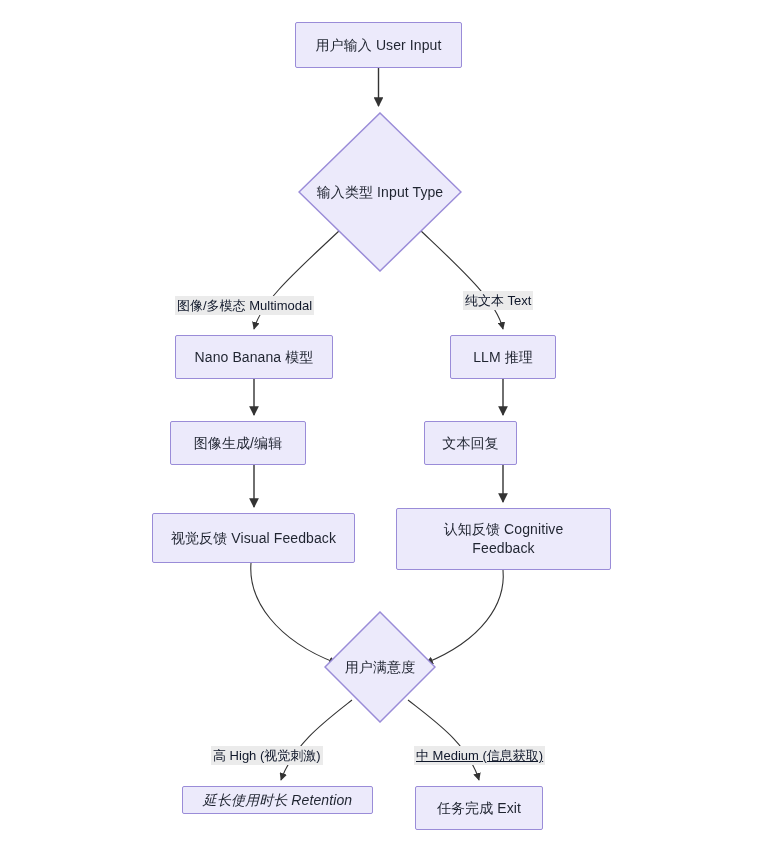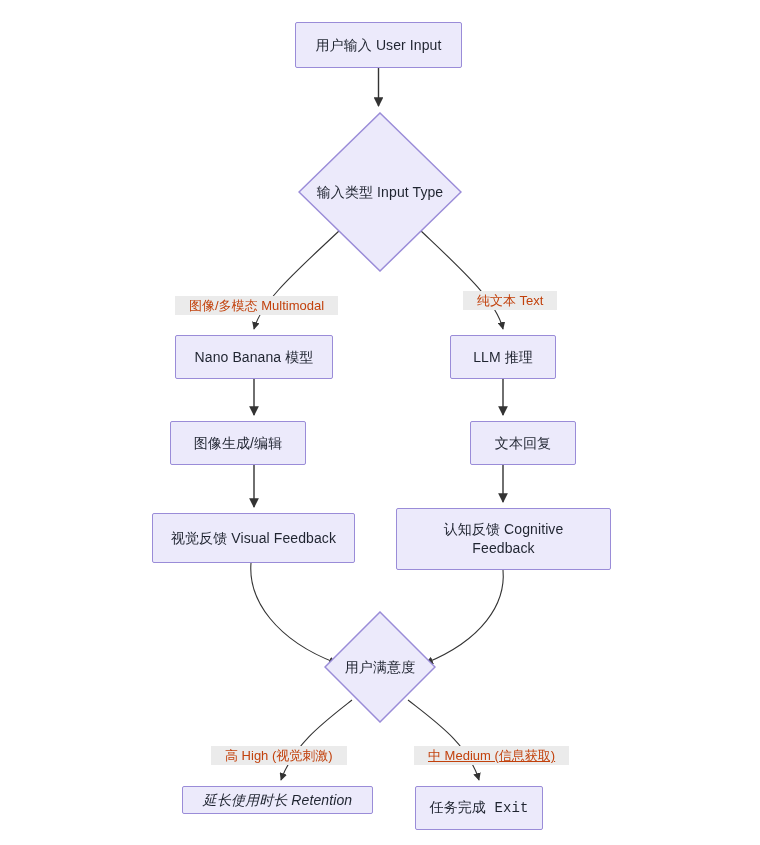--- a/index.html
+++ b/index.html
@@ -67,23 +67,23 @@
     color: #1f2430;
     font-size: 14px;
     line-height: 19px;
     white-space: nowrap;
     text-align: right;
   }
   .edge-label {
     position: absolute;
     font-size: 13px;
     line-height: 17px;
-    color: #c2410c;
+    color: #0f172a;
     background: #ebebeb;
-    padding: 1px 14px;
+    padding: 1px 2px;
     white-space: nowrap;
     box-sizing: border-box;
   }
 </style>
 </head>
 <body>
 
 <div id="canvas">
 
   <svg id="edges" viewBox="0 0 760 845" width="760" height="845" xmlns="http://www.w3.org/2000/svg">
@@ -132,21 +132,21 @@
   </div>
 
   <div class="node" style="left:450px; top:335px; width:106px; height:44px;">
     <span class="node-label">LLM 推理</span>
   </div>
 
   <div class="node" style="left:170px; top:421px; width:136px; height:44px;">
     <span class="node-label">图像生成/编辑</span>
   </div>
 
-  <div class="node" style="left:470px; top:421px; width:106px; height:44px;">
+  <div class="node" style="left:424px; top:421px; width:93px; height:44px;">
     <span class="node-label">文本回复</span>
   </div>
 
   <div class="node" style="left:152px; top:513px; width:203px; height:50px;">
     <span class="node-label">视觉反馈 Visual Feedback</span>
   </div>
 
   <div class="node" style="left:396px; top:508px; width:215px; height:62px;">
     <span class="node-label">认知反馈 Cognitive
 Feedback</span>
@@ -156,21 +156,21 @@
     <svg class="dshape" viewBox="0 0 112 112" preserveAspectRatio="none" xmlns="http://www.w3.org/2000/svg">
       <polygon points="56,1 111,56 56,111 1,56" fill="#ECEAFB" stroke="#9A8CD8" stroke-width="1.5"></polygon>
     </svg>
     <span class="dtext">用户满意度</span>
   </div>
 
   <div class="node" style="left:182px; top:786px; width:191px; height:28px;font-style:italic;">
     <span class="node-label">延长使用时长 Retention</span>
   </div>
 
-  <div class="node" style="left:415px; top:786px; width:128px; height:44px;font-family:Liberation Mono, monospace;">
+  <div class="node" style="left:415px; top:786px; width:128px; height:44px;">
     <span class="node-label">任务完成 Exit</span>
   </div>
 
   <div class="edge-label" style="left:175px; top:296px;">
     <span>图像/多模态 Multimodal</span>
   </div>
 
   <div class="edge-label" style="left:463px; top:291px;">
     <span>纯文本 Text</span>
   </div>

